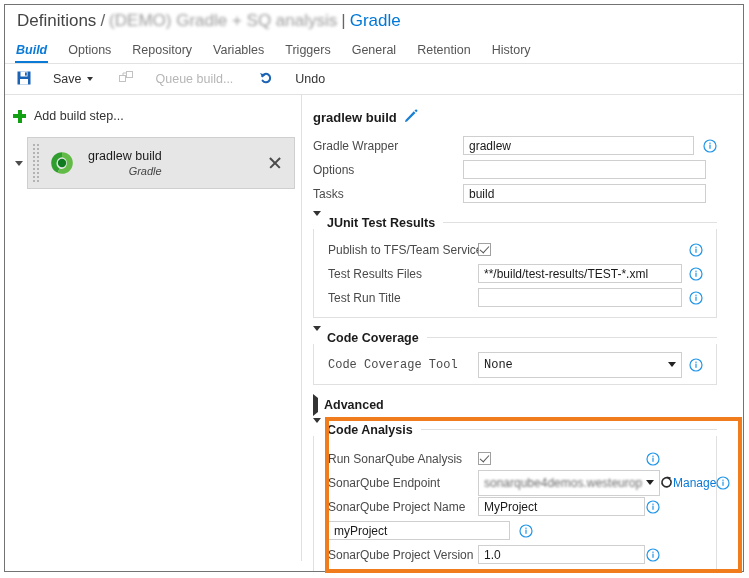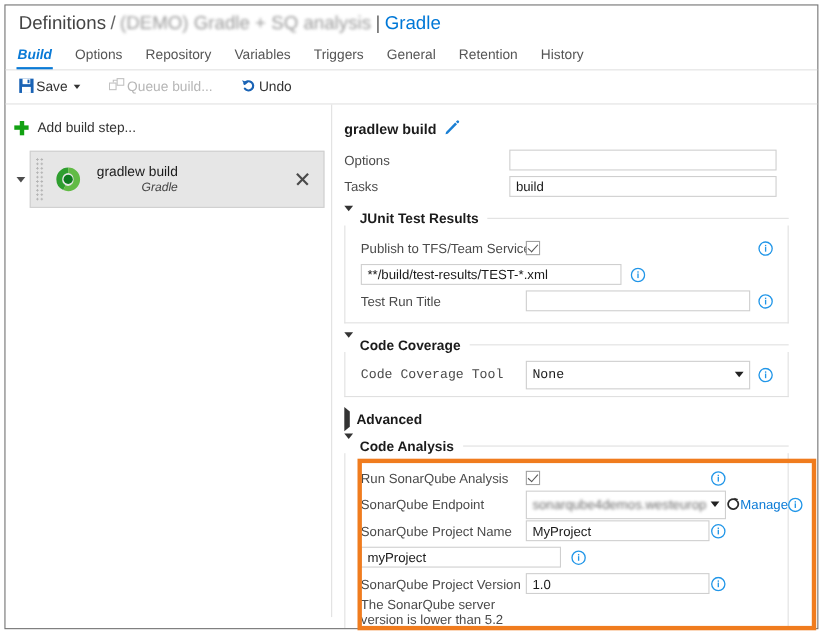--- a/index.html
+++ b/index.html
@@ -44,21 +44,21 @@
   }
 
   
   .toolbar{
     position:absolute;left:0;top:59px;width:738px;height:31px;
     border-bottom:1px solid #e2e2e2;display:flex;align-items:center;
     padding-left:12px;box-sizing:border-box;
   }
   .tb-item{display:flex;align-items:center;margin-right:26px;cursor:pointer;font-size:12.5px;color:#333;}
   .tb-item.disabled{color:#b6b6b6;cursor:default;}
-  .tb-label{margin-left:2px;white-space:nowrap;}
+  .tb-label{margin-left:22px;white-space:nowrap;}
   .caret-dn{
     margin-left:5px;width:0;height:0;border-left:3.5px solid transparent;
     border-right:3.5px solid transparent;border-top:4px solid #333;
   }
 
   
   .left-pane{
     position:absolute;left:0;top:90px;width:296px;bottom:0;
     box-sizing:border-box;
     text-align:right;
@@ -273,20 +273,32 @@
       <span class="pencil">
         <svg width="14" height="14" viewBox="0 0 14 14">
           <path d="M1.5 11 L1 13 L3 12.5 L11.5 4 L9.8 2.3 Z" fill="#1a7fd4"></path>
           <path d="M10.5 1.6 L12.2 3.3 L13 2.5 A1.1 1.1 0 0 0 11.3 0.8 Z" fill="#1a7fd4"></path>
         </svg>
       </span>
     </div>
 
     <div class="form">
 
+      <div class="row">
+        <span class="lbl">Gradle Wrapper</span>
+        <input class="inp" style="width: 243px;" value="gradlew">
+        <span style="width:9px;"></span>
+        <span class="info">
+          <svg width="14" height="14" viewBox="0 0 14 14">
+              <circle cx="7" cy="7" r="6" fill="none" stroke="#2196e8" stroke-width="1.2"></circle>
+              <rect x="6.4" y="5.6" width="1.2" height="4.2" fill="#2196e8"></rect>
+              <rect x="6.4" y="3.6" width="1.2" height="1.3" fill="#2196e8"></rect>
+            </svg>
+        </span>
+      </div>
 
       <div class="row">
         <span class="lbl">Options</span>
         <input class="inp" style="width: 243px;" value="">
       </div>
 
       <div class="row">
         <span class="lbl">Tasks</span>
         <input class="inp" style="width: 243px;" value="build">
       </div>
@@ -304,20 +316,21 @@
             <span style="flex:1"></span>
             <span class="info" style="margin-right:13px;">
               <svg width="14" height="14" viewBox="0 0 14 14">
                   <circle cx="7" cy="7" r="6" fill="none" stroke="#2196e8" stroke-width="1.2"></circle>
                   <rect x="6.4" y="5.6" width="1.2" height="4.2" fill="#2196e8"></rect>
                   <rect x="6.4" y="3.6" width="1.2" height="1.3" fill="#2196e8"></rect>
                 </svg>
             </span>
           </div>
           <div class="row">
+            <span class="lbl">Test Results Files</span>
             <input class="inp" style="width: 237px;" value="**/build/test-results/TEST-*.xml">
             <span style="width:8px;"></span>
             <span class="info" style="margin-right:13px;">
               <svg width="14" height="14" viewBox="0 0 14 14">
                   <circle cx="7" cy="7" r="6" fill="none" stroke="#2196e8" stroke-width="1.2"></circle>
                   <rect x="6.4" y="5.6" width="1.2" height="4.2" fill="#2196e8"></rect>
                   <rect x="6.4" y="3.6" width="1.2" height="1.3" fill="#2196e8"></rect>
                 </svg>
             </span>
           </div>

